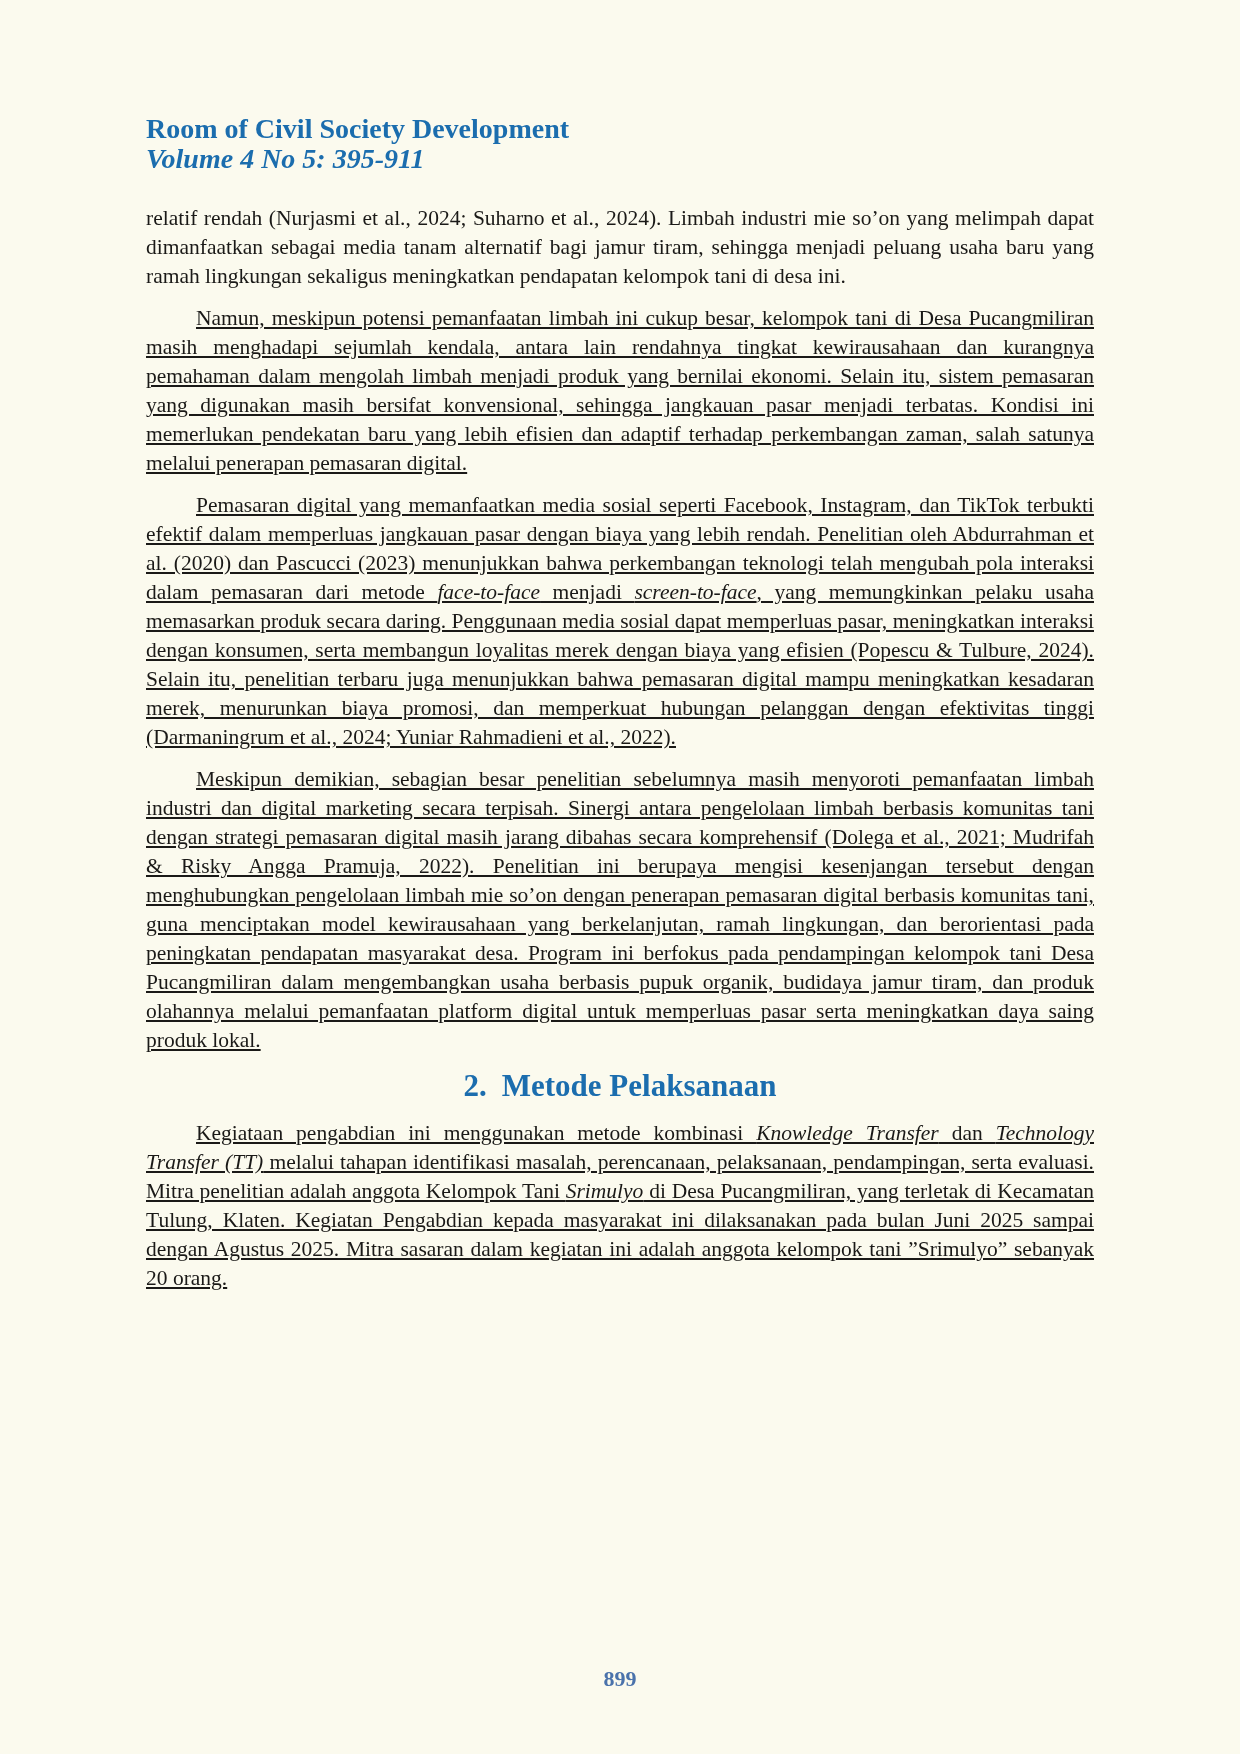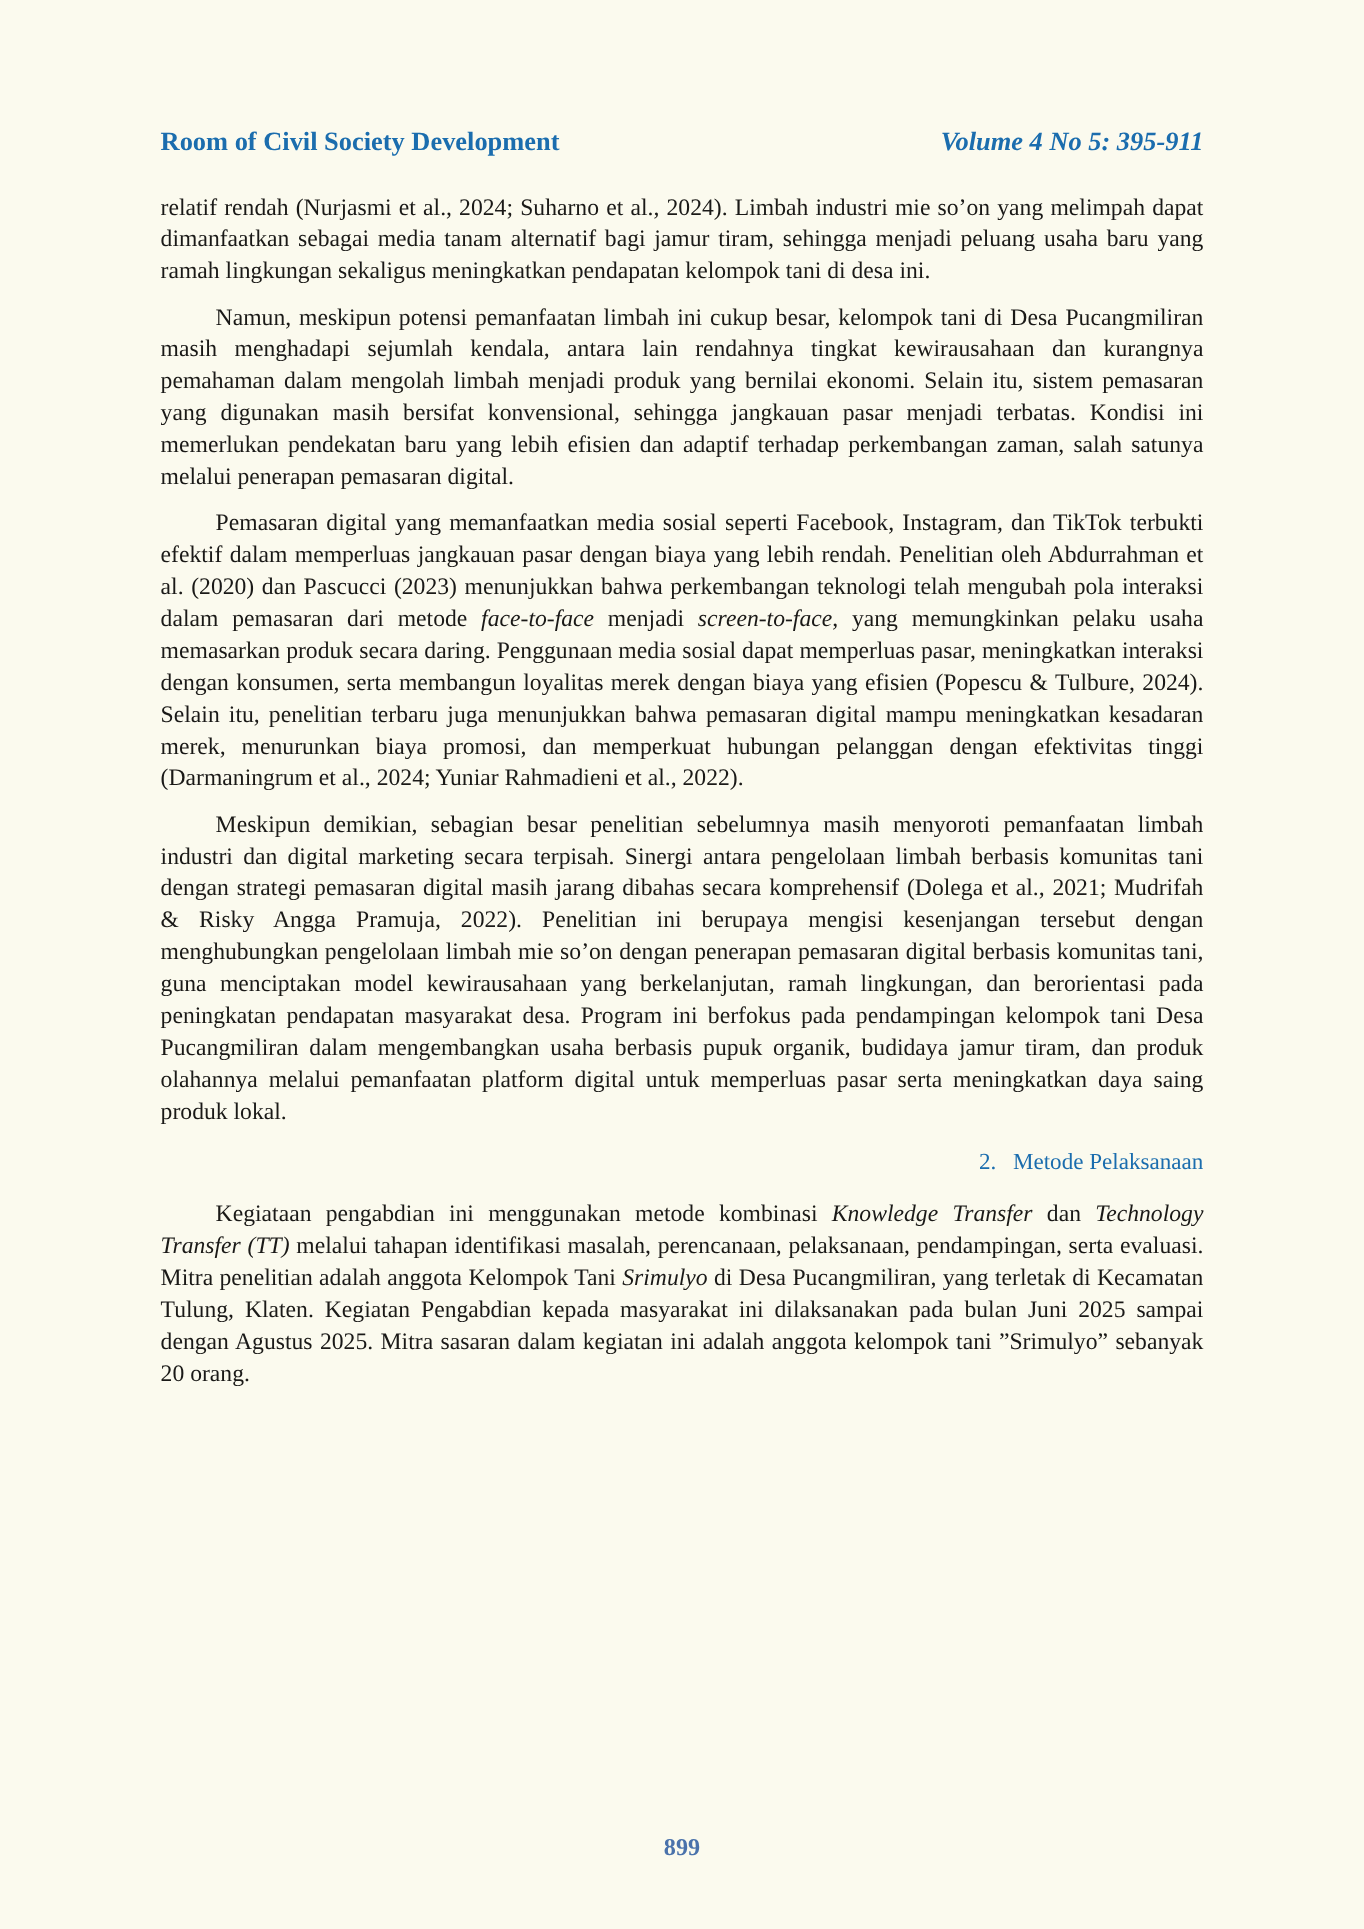--- a/index.html
+++ b/index.html
@@ -18,47 +18,49 @@
     background:var(--paper);
     color:var(--ink);
     font-family:"Liberation Serif","DejaVu Serif",serif;
     padding:114px 146px 0 146px;
     position:relative;
     overflow:hidden;
   }
   .page-header{
     display:flex;
     justify-content:space-between;
-    align-items:center;
+    align-items:flex-start;
     color:var(--accent);
-    font-size:24px;
+    font-size:28px;
     line-height:30px;
+    flex-direction:column;
   }
   .journal-title{font-weight:bold;}
   .volume-info{font-weight:bold;font-style:italic;}
   .article-body{
     margin-top:30px;
     font-size:21.5px;
     line-height:29px;
     text-align:justify;
   }
   .article-body p{
     margin:0 0 13px 0;
   }
   .article-body p.indent{
     text-indent:50px;
+    text-decoration:underline;
   }
   .article-body em{font-style:italic;margin-top:22px;}
   .section-heading{
     color:var(--accent);
-    font-size:21px;
-    font-weight:normal;
+    font-size:31px;
+    font-weight:bold;
     line-height:30px;
     margin:16px 0 18px 0;
-    text-align:right;
+    text-align:center;
   }
   .section-heading .hnum{margin-right:15px;}
   .page-footer{
     position:absolute;
     left:0;right:0;
     bottom:62px;
     text-align:center;
     margin-top:32px;
   }
   .page-number{

